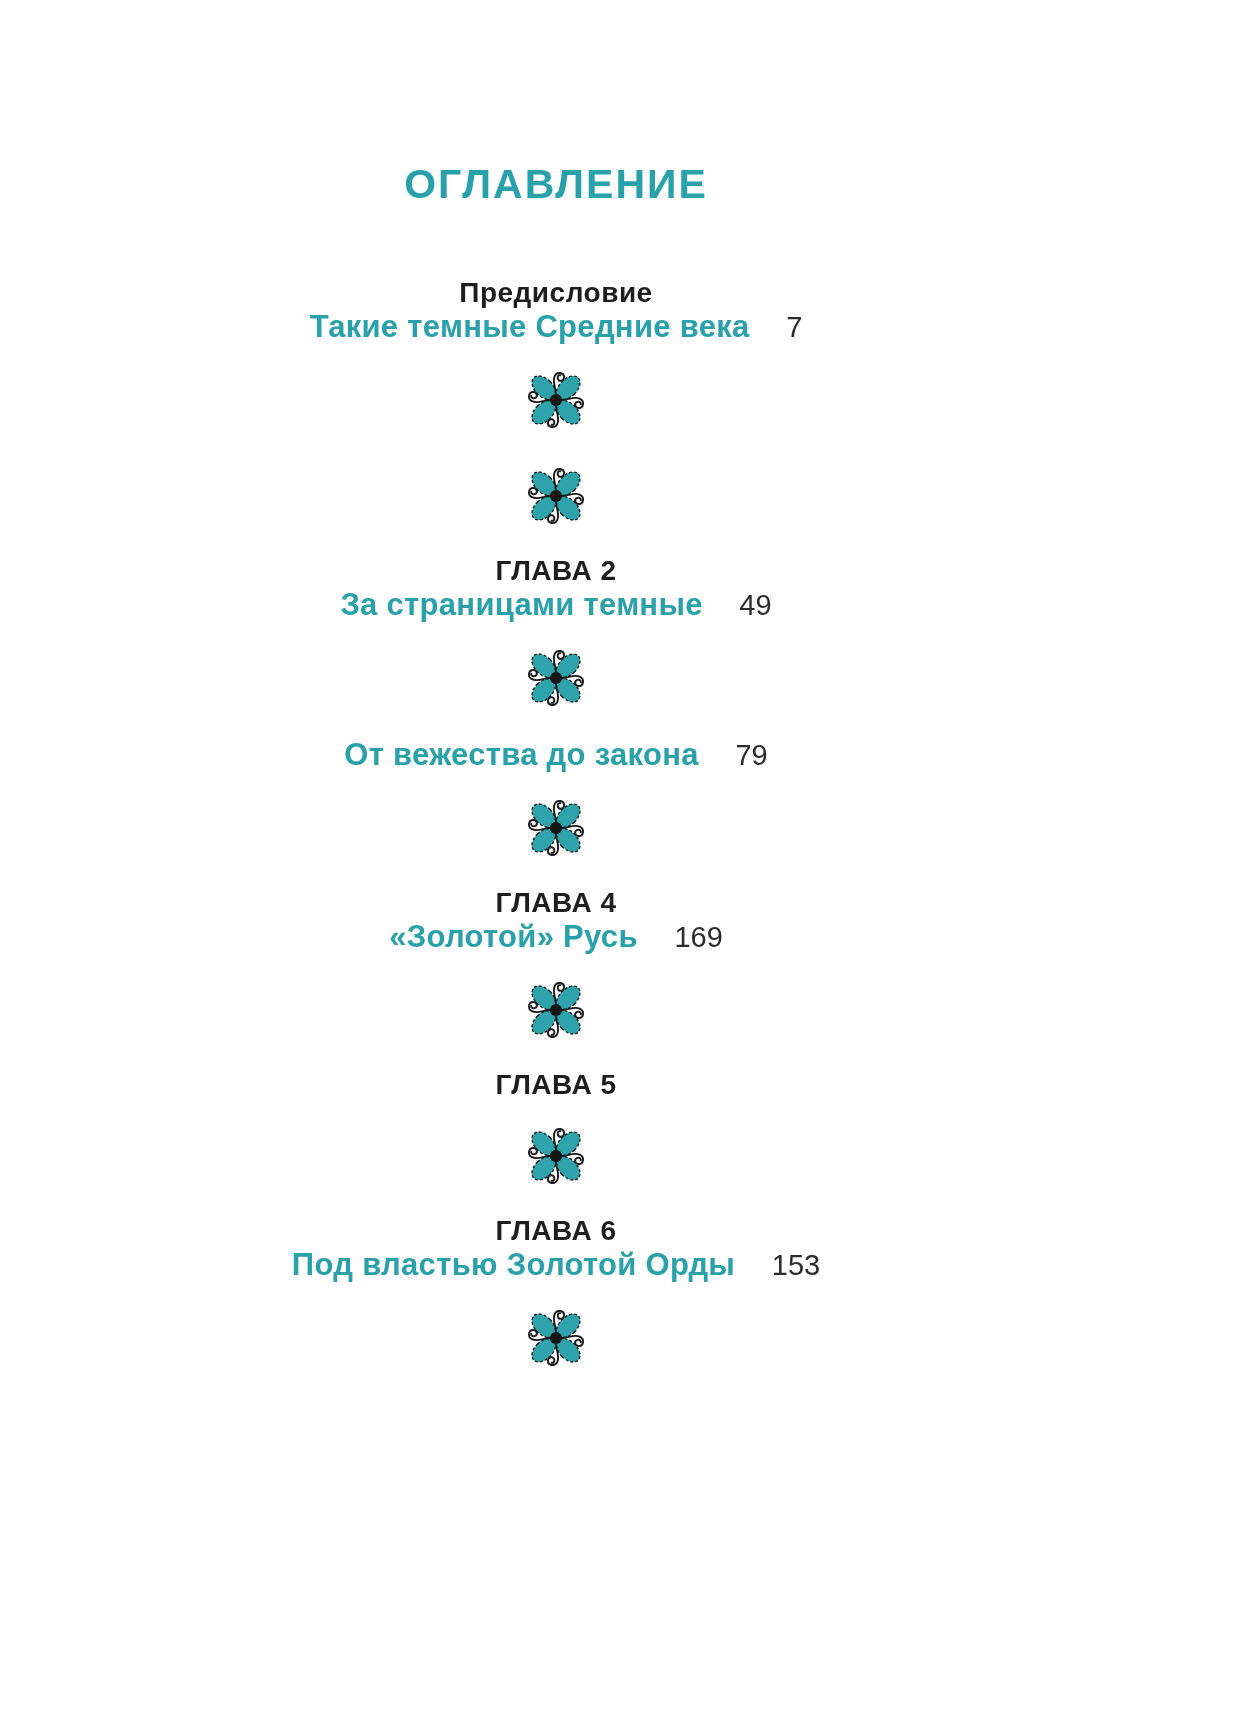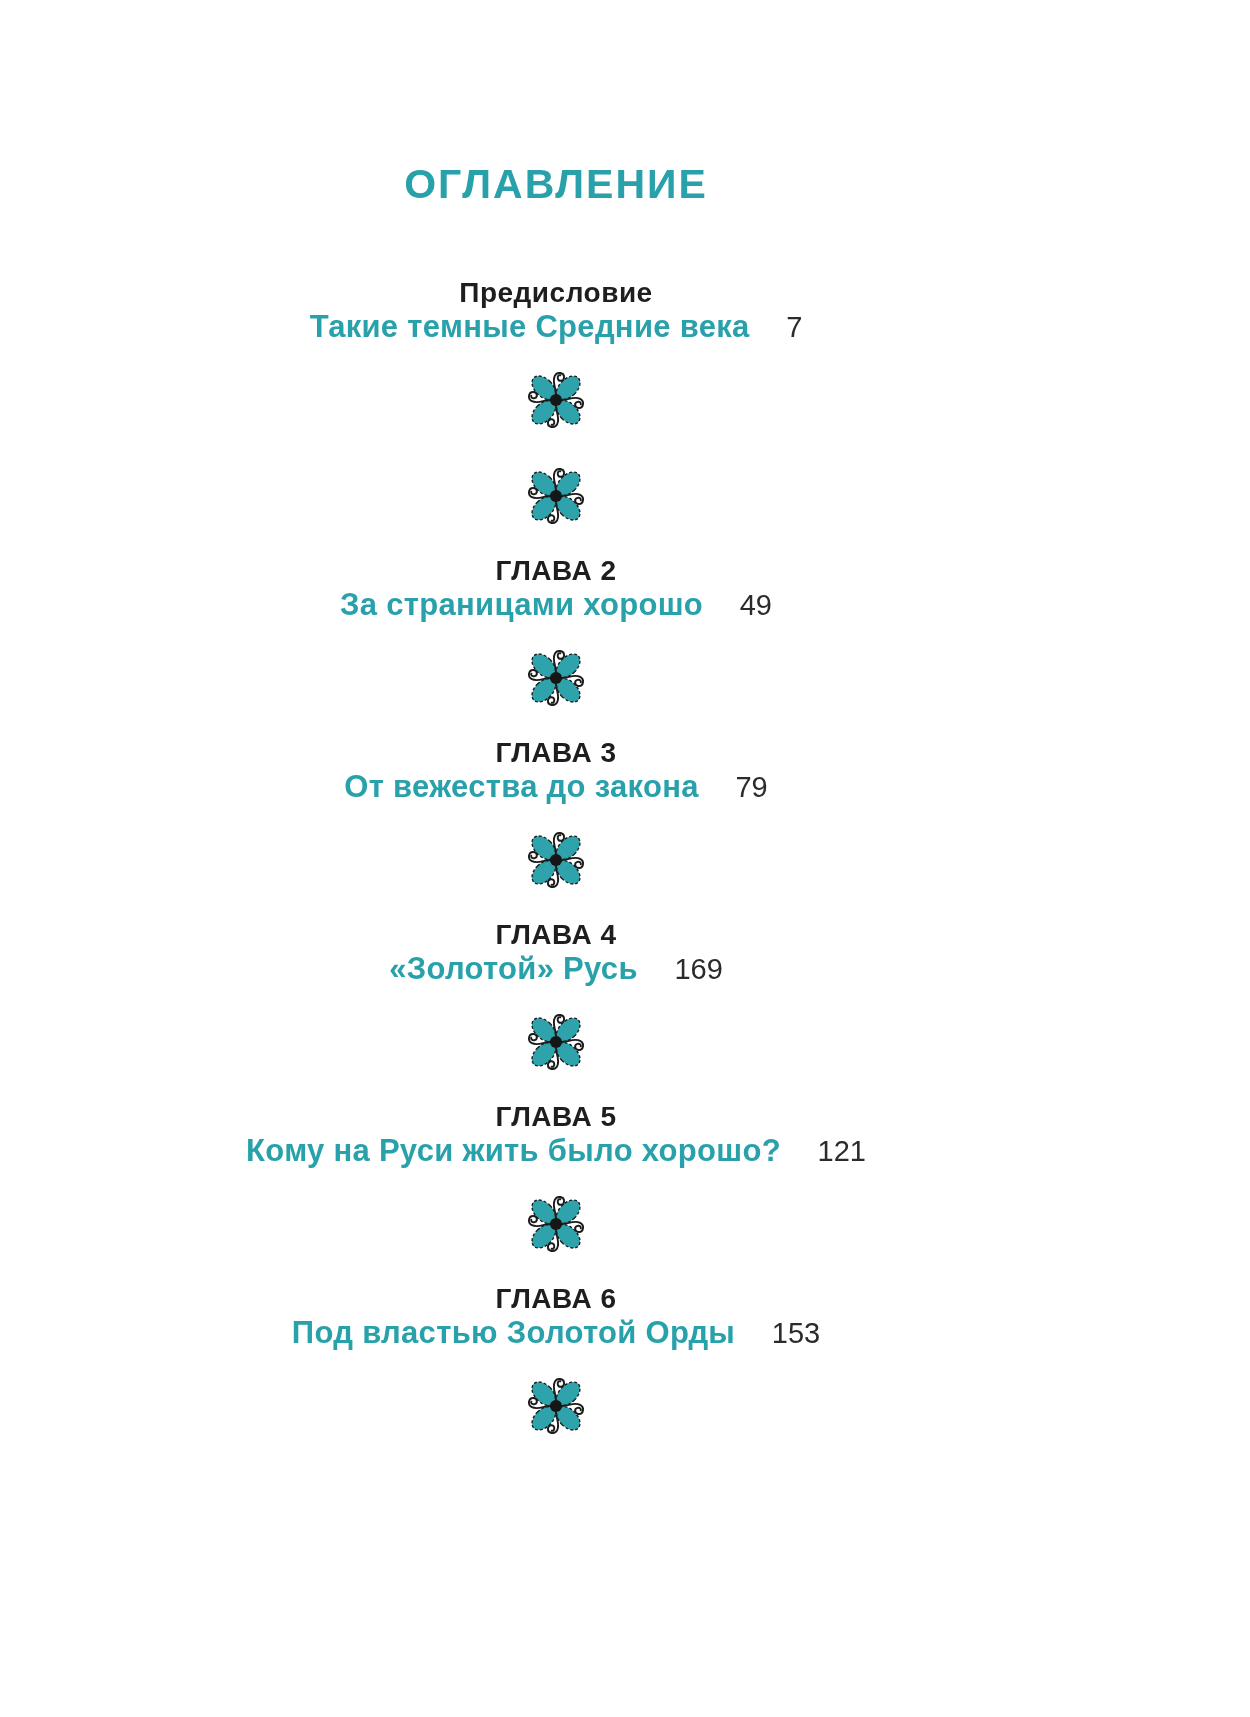--- a/index.html
+++ b/index.html
@@ -122,32 +122,31 @@
       <div class="flower-wrap">
         <svg class="flower" viewBox="0 0 100 92">
             <use href="#flower-ornament" xlink:href="#flower-ornament"></use>
           </svg>
       </div>
     </section>
 
     <section class="toc-entry">
       <div class="chapter-heading">ГЛАВА 2</div>
       <div class="chapter-line">
-        <span class="chapter-title">За страницами хорошо</span>
+        <span class="chapter-title">За страницами темные</span>
         <span class="page-number">49</span>
       </div>
       <div class="flower-wrap">
         <svg class="flower" viewBox="0 0 100 92">
             <use href="#flower-ornament" xlink:href="#flower-ornament"></use>
           </svg>
       </div>
     </section>
 
     <section class="toc-entry">
-      <div class="chapter-heading">ГЛАВА 3</div>
       <div class="chapter-line">
         <span class="chapter-title">От вежества до закона</span>
         <span class="page-number">79</span>
       </div>
       <div class="flower-wrap">
         <svg class="flower" viewBox="0 0 100 92">
             <use href="#flower-ornament" xlink:href="#flower-ornament"></use>
           </svg>
       </div>
     </section>
@@ -160,24 +159,20 @@
       </div>
       <div class="flower-wrap">
         <svg class="flower" viewBox="0 0 100 92">
             <use href="#flower-ornament" xlink:href="#flower-ornament"></use>
           </svg>
       </div>
     </section>
 
     <section class="toc-entry">
       <div class="chapter-heading">ГЛАВА 5</div>
-      <div class="chapter-line">
-        <span class="chapter-title">Кому на Руси жить было хорошо?</span>
-        <span class="page-number">121</span>
-      </div>
       <div class="flower-wrap">
         <svg class="flower" viewBox="0 0 100 92">
             <use href="#flower-ornament" xlink:href="#flower-ornament"></use>
           </svg>
       </div>
     </section>
 
     <section class="toc-entry">
       <div class="chapter-heading">ГЛАВА 6</div>
       <div class="chapter-line">

